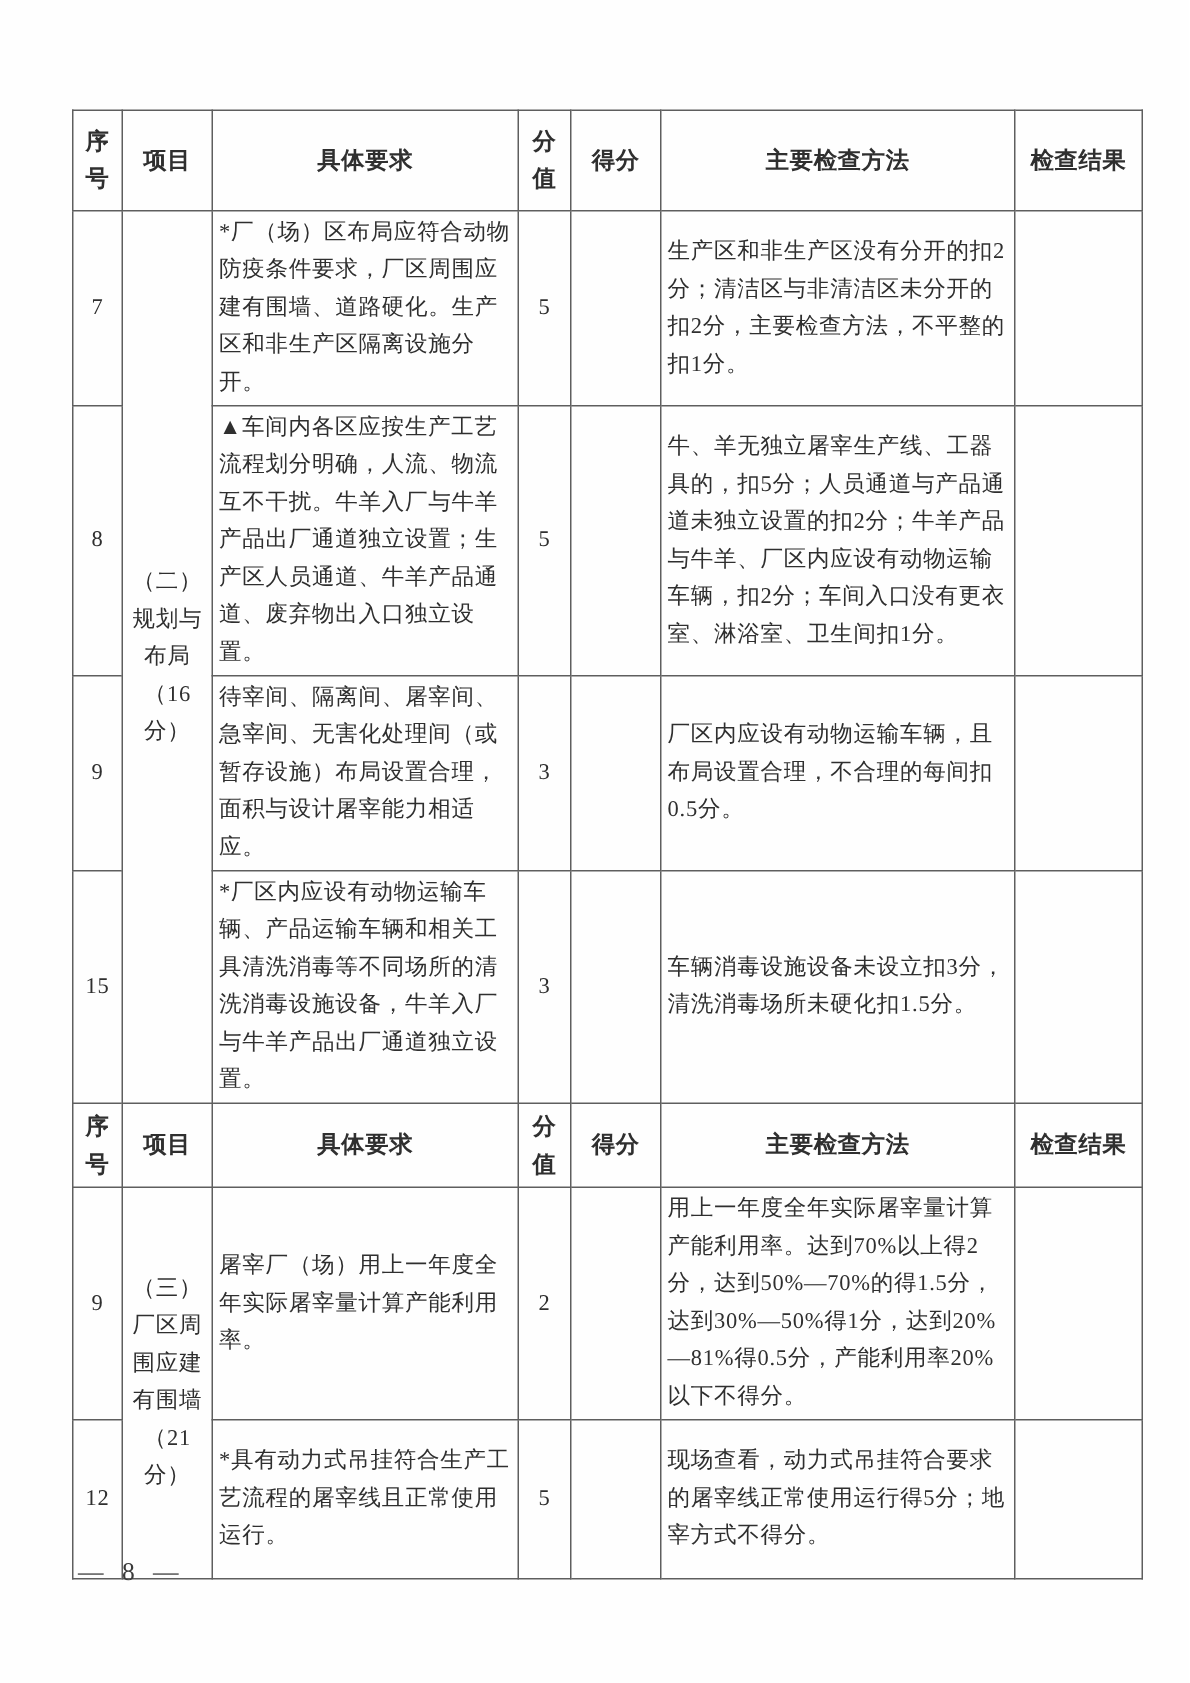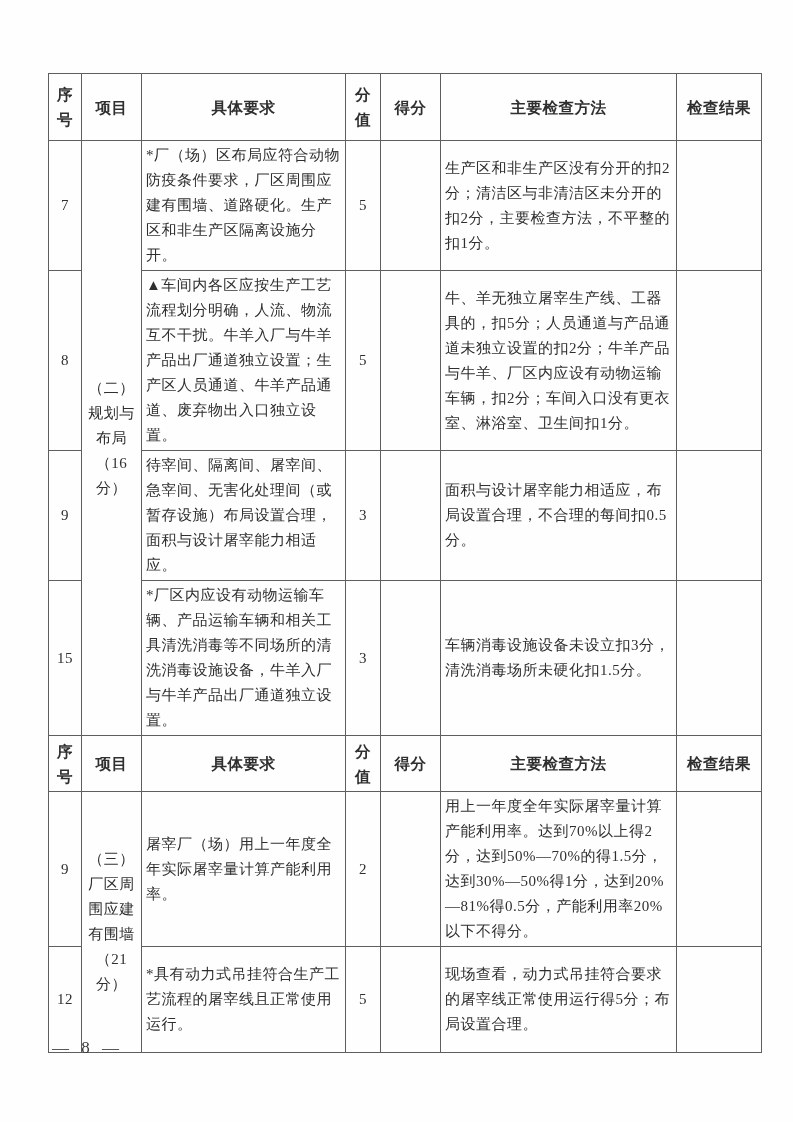--- a/index.html
+++ b/index.html
@@ -109,21 +109,21 @@
       <td class="cell-center"></td>
       <td class="cell-left">牛、羊无独立屠宰生产线、工器具的，扣5分；人员通道与产品通道未独立设置的扣2分；牛羊产品与牛羊、厂区内应设有动物运输车辆，扣2分；车间入口没有更衣室、淋浴室、卫生间扣1分。</td>
       <td class="cell-center"></td>
     </tr>
 
     <tr class="row9">
       <td class="cell-center">9</td>
       <td class="cell-left">待宰间、隔离间、屠宰间、急宰间、无害化处理间（或暂存设施）布局设置合理，面积与设计屠宰能力相适应。</td>
       <td class="cell-center">3</td>
       <td class="cell-center"></td>
-      <td class="cell-left">面积与设计屠宰能力相适应，布局设置合理，不合理的每间扣0.5分。</td>
+      <td class="cell-left">厂区内应设有动物运输车辆，且布局设置合理，不合理的每间扣0.5分。</td>
       <td class="cell-center"></td>
     </tr>
 
     <tr class="row10">
       <td class="cell-center">15</td>
       <td class="cell-left">*厂区内应设有动物运输车辆、产品运输车辆和相关工具清洗消毒等不同场所的清洗消毒设施设备，牛羊入厂与牛羊产品出厂通道独立设置。</td>
       <td class="cell-center">3</td>
       <td class="cell-center"></td>
       <td class="cell-left">车辆消毒设施设备未设立扣3分，清洗消毒场所未硬化扣1.5分。</td>
       <td class="cell-center"></td>
@@ -147,21 +147,21 @@
       <td class="cell-center"></td>
       <td class="cell-left">用上一年度全年实际屠宰量计算产能利用率。达到70%以上得2分，达到50%—70%的得1.5分，达到30%—50%得1分，达到20%—81%得0.5分，产能利用率20%以下不得分。</td>
       <td class="cell-center"></td>
     </tr>
 
     <tr class="row12">
       <td class="cell-center">12</td>
       <td class="cell-left">*具有动力式吊挂符合生产工艺流程的屠宰线且正常使用运行。</td>
       <td class="cell-center">5</td>
       <td class="cell-center"></td>
-      <td class="cell-left">现场查看，动力式吊挂符合要求的屠宰线正常使用运行得5分；布局设置合理。</td>
+      <td class="cell-left">现场查看，动力式吊挂符合要求的屠宰线正常使用运行得5分；地宰方式不得分。</td>
       <td class="cell-center"></td>
     </tr>
 
   </tbody>
     </table>
 
   <div class="page-number">— 8 —</div>
 
 </div>
 

